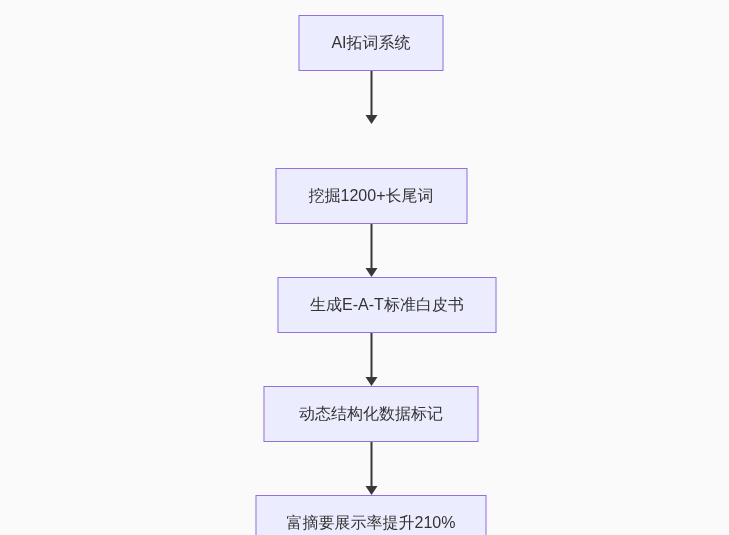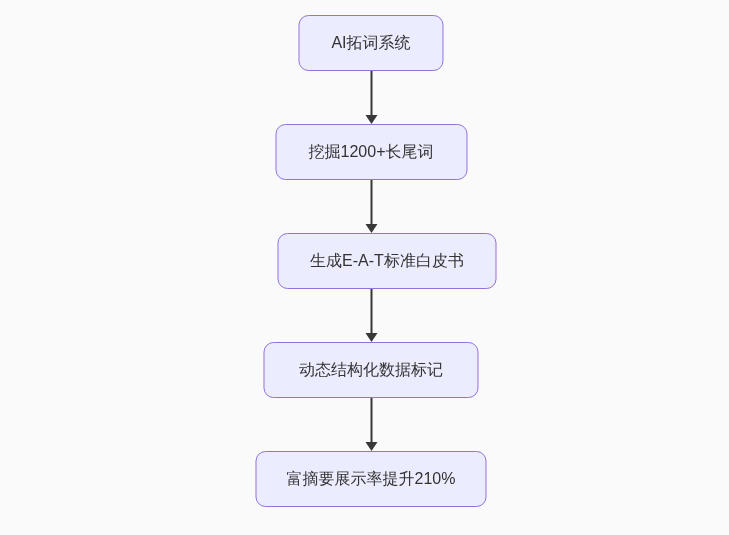--- a/index.html
+++ b/index.html
@@ -29,27 +29,27 @@
   }
   .node {
     box-sizing: border-box;
     display: flex;
     align-items: center;
     justify-content: center;
     height: 56px;
     padding: 0 25px;
     background: var(--node-fill, #ececff);
     border: 1.5px solid var(--node-border, #9370db);
-    border-radius: 10px;
+    border-radius: 0;
     color: var(--text, #333333);
     font-size: 16px;
     white-space: nowrap;
   }
   .node-1 { min-width: 145px; }
-  .node-2 { min-width: 192px; }
+  .node-2 { min-width: 192px; margin-top: 44px; }
   .node-3 { min-width: 219px; margin-left: 32px; }
   .node-4 { min-width: 215px; align-items: center; }
   .node-5 { min-width: 231px; }
   .arrow {
     height: 53px;
     display: flex;
     flex-direction: column;
     align-items: center;
   }
   .arrow .line {

